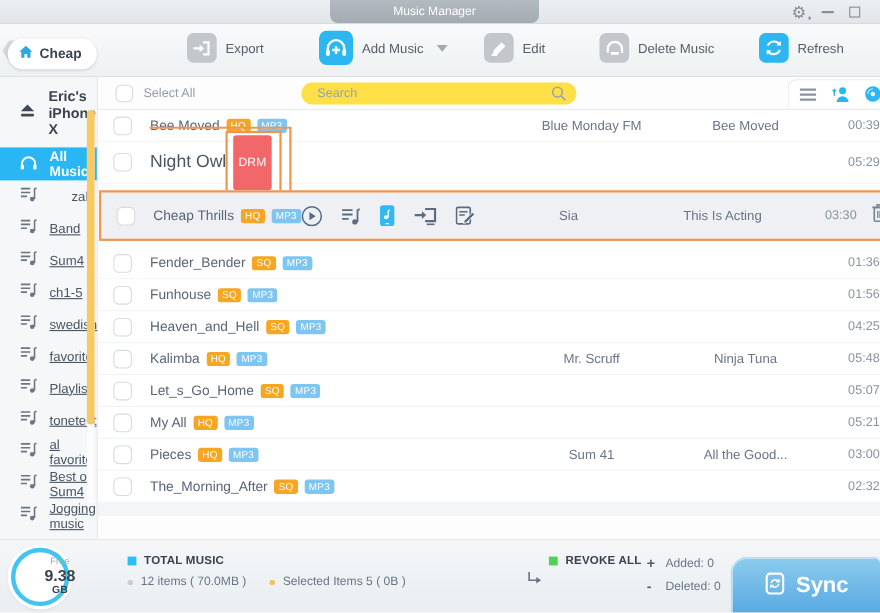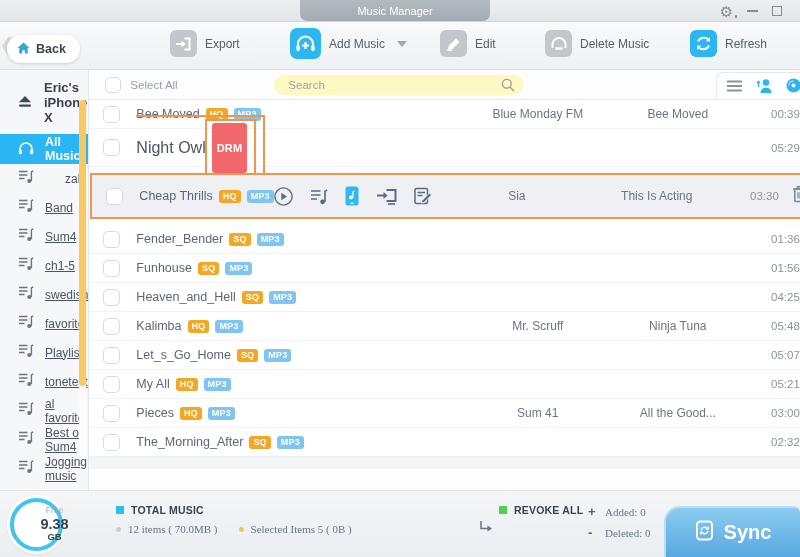--- a/index.html
+++ b/index.html
@@ -49,35 +49,35 @@
   .side-track { position:absolute; right:2px; top:30px; width:7px; height:358px; background:#fcfcfd; border-radius:4px; }
   .side-thumb { position:absolute; left:0; top:0; width:7px; height:286px; background:#f8c963; border-radius:4px; }
 
   
   .list { position:relative; flex:1; height:420px; background:#fdfdfe; }
   .list-header { position:relative; height:30px; display:flex; align-items:center; border-bottom:1px solid #e7eaed; }
   .select-all { display:flex; align-items:center; gap:9px; margin-left:16px; }
   .cb { width:17px; height:17px; border:1.5px solid #d6dbdf; border-radius:5px; background:#fff; cursor:pointer; flex:none; }
   .select-all-label { font-size:11.5px; color:#959ea8; }
   .search-wrap { position:absolute; left:185px; top:5px; width:250px; height:20px; }
-  .search-input { width:100%; height:100%; border:none; outline:none; background:#fef9c3; border-radius:10px;
+  .search-input { width:100%; height:100%; border:none; outline:none; background:#fde047; border-radius:10px;
     padding:0 28px 0 14px; font-size:11.5px; color:#6a7585; font-family:"Liberation Sans",sans-serif; }
   .search-input::placeholder { color:#9aa2ab; }
   .search-icon { position:absolute; right:9px; top:3px; }
   .view-tabs { position:absolute; right:6px; top:2px; height:26px; padding:0 10px; background:#fff;
     border:1px solid #e5e8eb; border-bottom:none; border-radius:8px 8px 0 0; display:flex; align-items:center; gap:14px; }
   .view-btn { display:flex; align-items:center; cursor:pointer; }
 
   .rows {}
   .song-row { position:relative; display:flex; align-items:center; height:29px; border-bottom:1px solid #f0f2f5; background:#fff; }
   .song-row .cb { margin-left:14px; }
   .col-name { flex:1; display:flex; align-items:center; margin-left:16px; overflow:hidden; }
   .name-wrap { display:inline-flex; align-items:center; gap:6px; white-space:nowrap; }
   .song-name { font-size:12.5px; color:#5a6678; }
-  .tag { font-size:9px; font-weight:bold; color:#fff; padding:1.5px 4px; border-radius:3px; letter-spacing:.2px; }
+  .tag { font-size:9px; font-weight:normal; color:#fff; padding:1.5px 4px; border-radius:3px; letter-spacing:.2px; }
   .tag-HQ, .tag-SQ { background:#f5a623; }
   .tag-MP3 { background:#7ec5f1; }
   .tag-DRM { background:#f2686a; font-size:11px; padding:19px 5px; }
   .col-artist { width:140px; text-align:center; font-size:12px; color:#6a7585; flex:none; white-space:nowrap; }
   .col-album { width:140px; text-align:center; font-size:12px; color:#6a7585; flex:none; white-space:nowrap; }
   .col-duration { width:52px; margin-right:18px; text-align:right; font-size:11.5px; color:#8a93a0; flex:none; }
   .row-actions { display:none; align-items:center; gap:17px; margin-left:auto; margin-right:14px; }
   .action-btn { display:flex; align-items:center; cursor:pointer; }
   .trash { display:none; position:absolute; right:7px; top:50%; transform:translateY(-50%); cursor:pointer; }
 
@@ -102,21 +102,21 @@
   .free-value { font-size:14.5px; font-weight:bold; color:#39424e; line-height:1.15; }
   .free-unit { font-size:9.5px; font-weight:bold; color:#39424e; line-height:1.1; }
   .sb-sq { width:8px; height:8px; flex:none; }
   .sb-sq.cyan { background:#29c1f0; }
   .sb-sq.green { background:#52d053; }
   .sb-dot { width:5px; height:5px; border-radius:50%; flex:none; }
   .sb-dot.gray { background:#c9ced3; }
   .sb-dot.yellow { background:#f5c35c; }
   .sb-line { display:flex; align-items:center; gap:7px;margin-left:32px; }
   .sb-title { font-size:10.5px; font-weight:bold; color:#39424e; letter-spacing:.2px; }
-  .sb-text { font-size:11px; color:#6a7585;font-family:Liberation Serif, serif; }
+  .sb-text { font-size:11px; color:#6a7585; }
   .total-block { position:absolute; left:84px; top:13px; display:flex; flex-direction:column; gap:7px; }
   .revoke-block { position:absolute; left:467px; top:13px; display:flex; flex-direction:column; gap:3px; }
   .revoke-arrow { margin-left:12px; }
   .delta-block { position:absolute; left:556px; top:13px; display:flex; flex-direction:column; gap:6px; }
   .delta-sign { font-size:13px; font-weight:bold; color:#555e69; width:10px; display:inline-block; }
   .sync-btn { position:absolute; right:0; bottom:0; width:136px; height:51px;
     background:linear-gradient(#8ccbee,#58a9e2); border:2px solid #b6def4; border-bottom:none; border-right:none;
     border-radius:16px 6px 0 0; display:flex; align-items:center; justify-content:center; gap:10px; cursor:pointer; }
   .sync-label { font-size:20px; font-weight:bold; color:#fff; }
 </style>
@@ -135,21 +135,21 @@
   </div>
 
   <div class="toolbar">
     <span class="back-chevron">❮</span>
     <div class="back-btn">
       <span>
         <svg width="13" height="12" viewBox="0 0 13 12">
             <path d="M6.5 0.5L12.5 6H10.7V11.5H7.8V8.2H5.2V11.5H2.3V6H0.5Z" fill="#2ea8e0"></path>
           </svg>
       </span>
-      <span class="back-label">Back</span>
+      <span class="back-label">Cheap</span>
     </div>
 
     <div class="tb-group" style="left:170px;">
       <span class="tb-icon gray">
         <svg width="17" height="16" viewBox="0 0 17 16">
             <path d="M1 8h8" stroke="#fff" stroke-width="2"></path>
             <path d="M6.5 4.5L10.5 8L6.5 11.5Z" fill="#fff"></path>
             <path d="M9.5 2.5h5v11h-5" stroke="#fff" stroke-width="2" fill="none"></path>
           </svg>
       </span>

